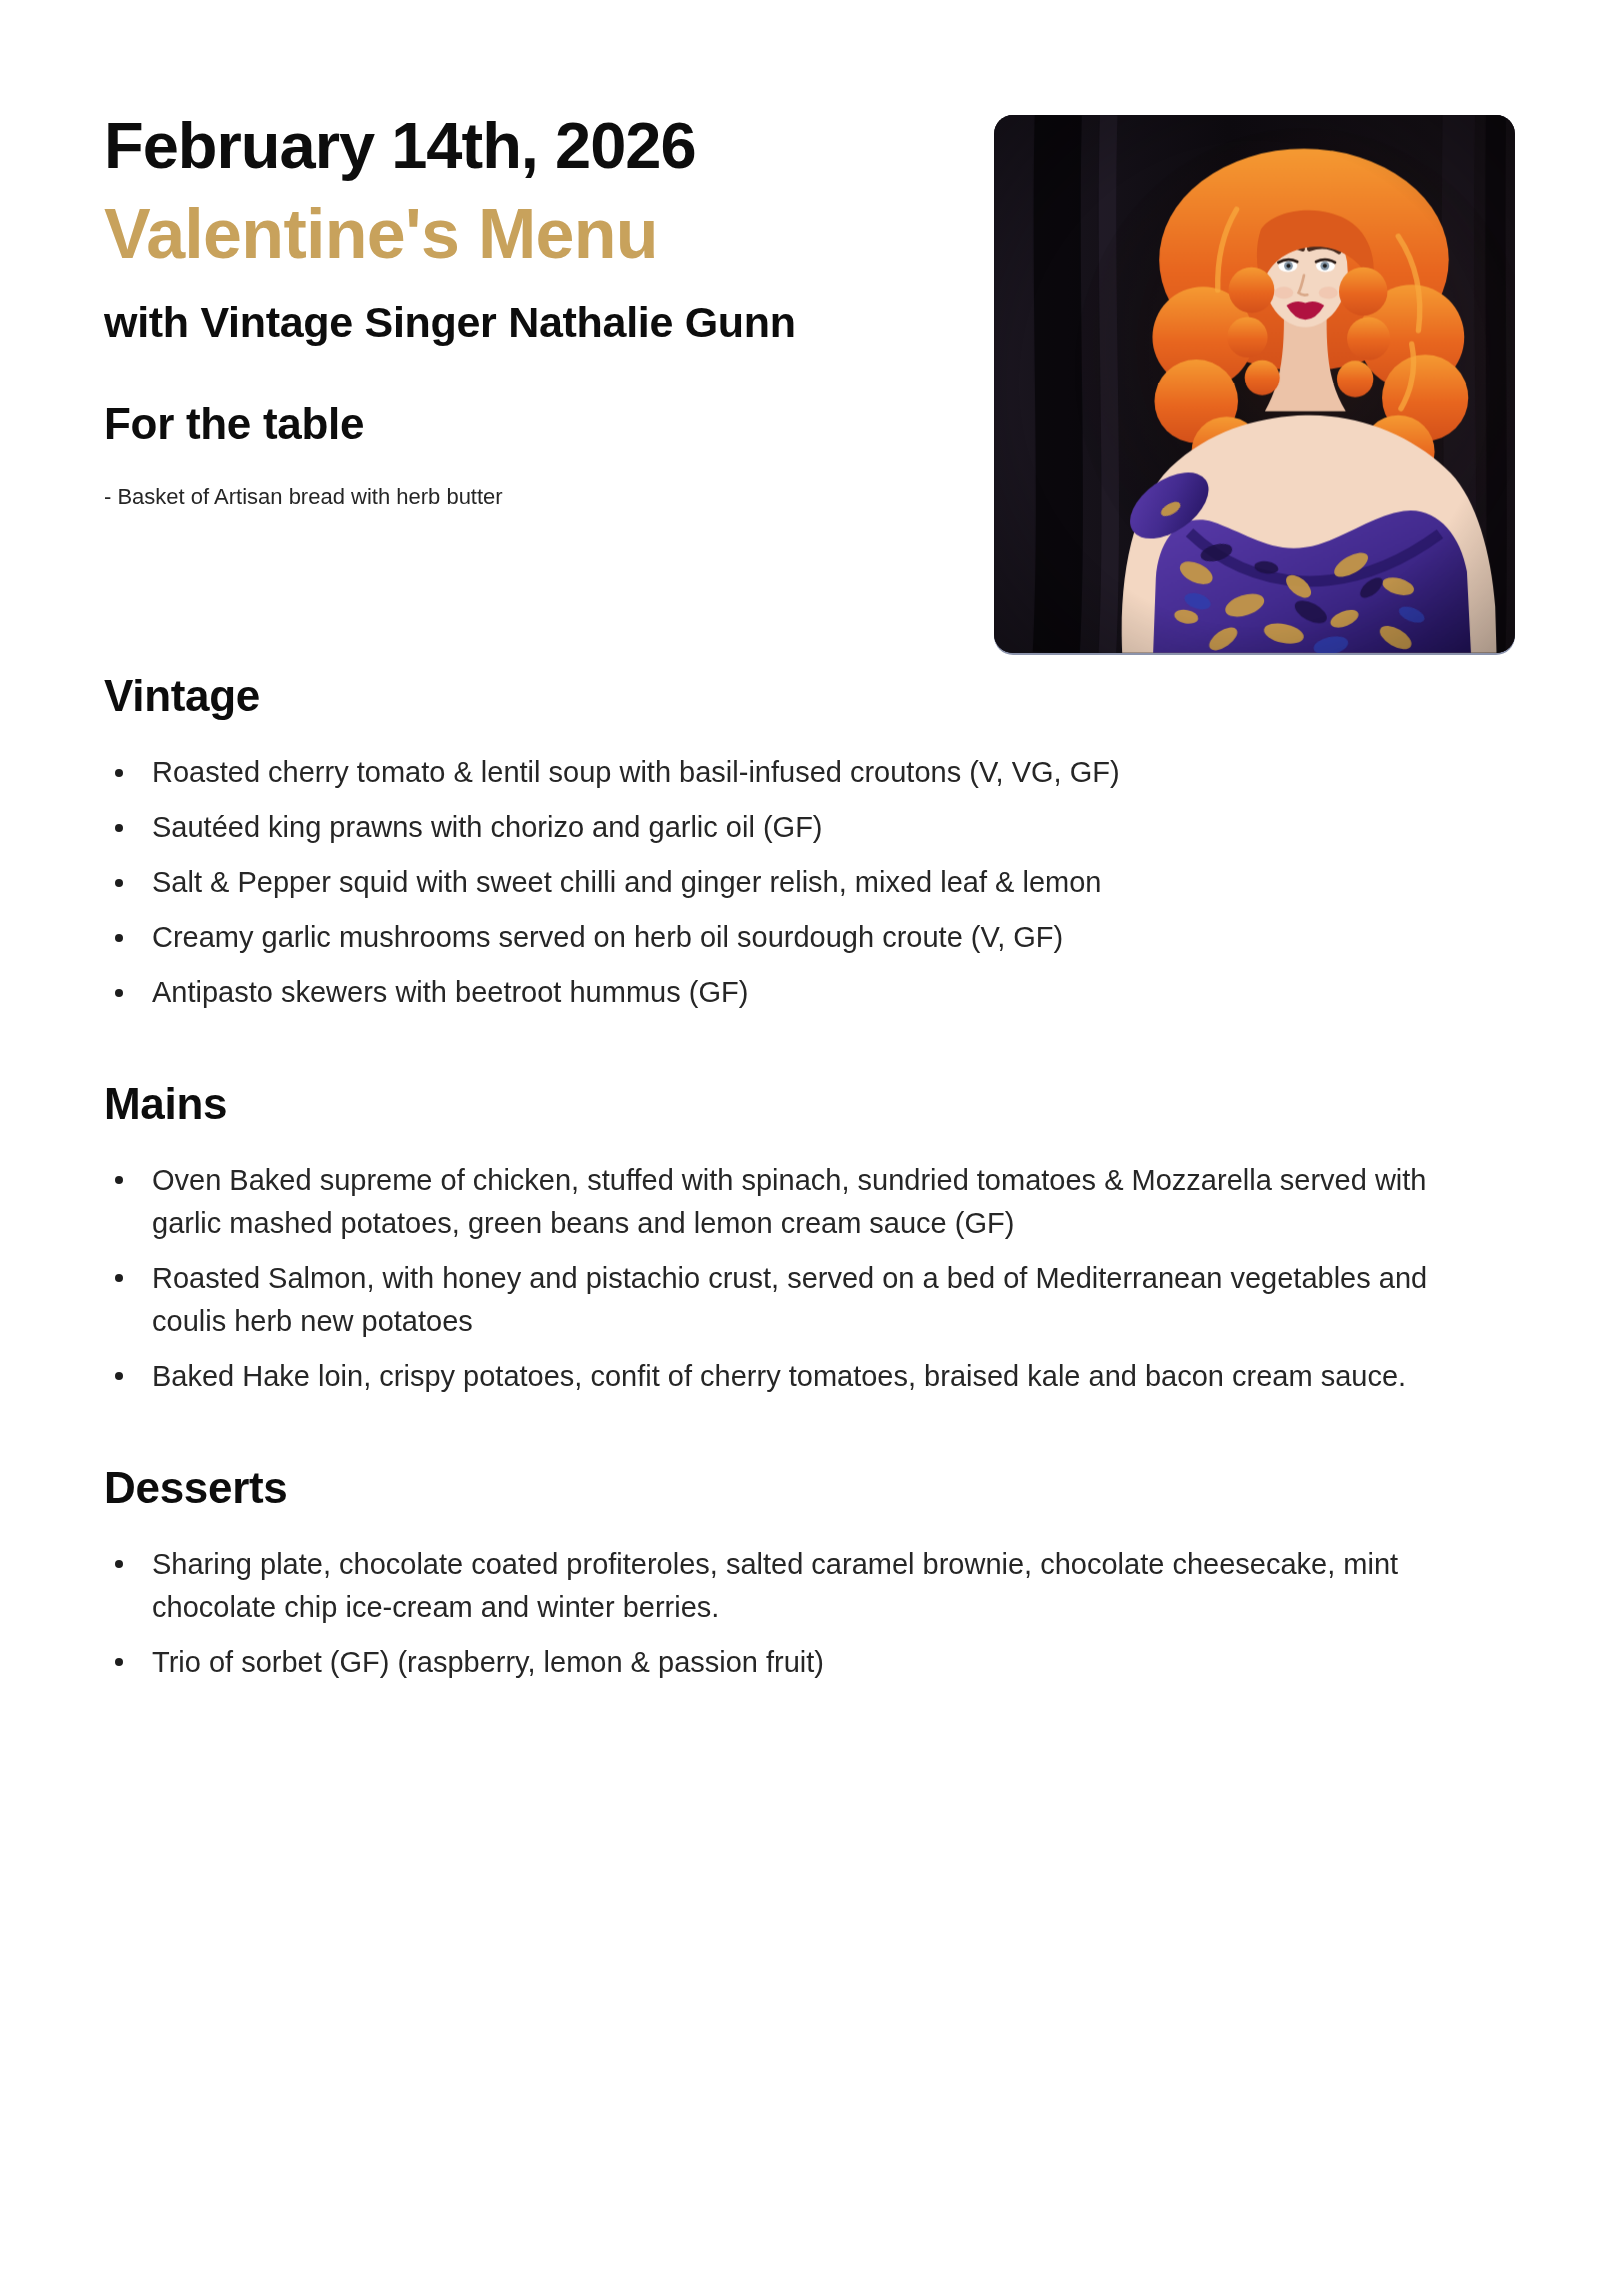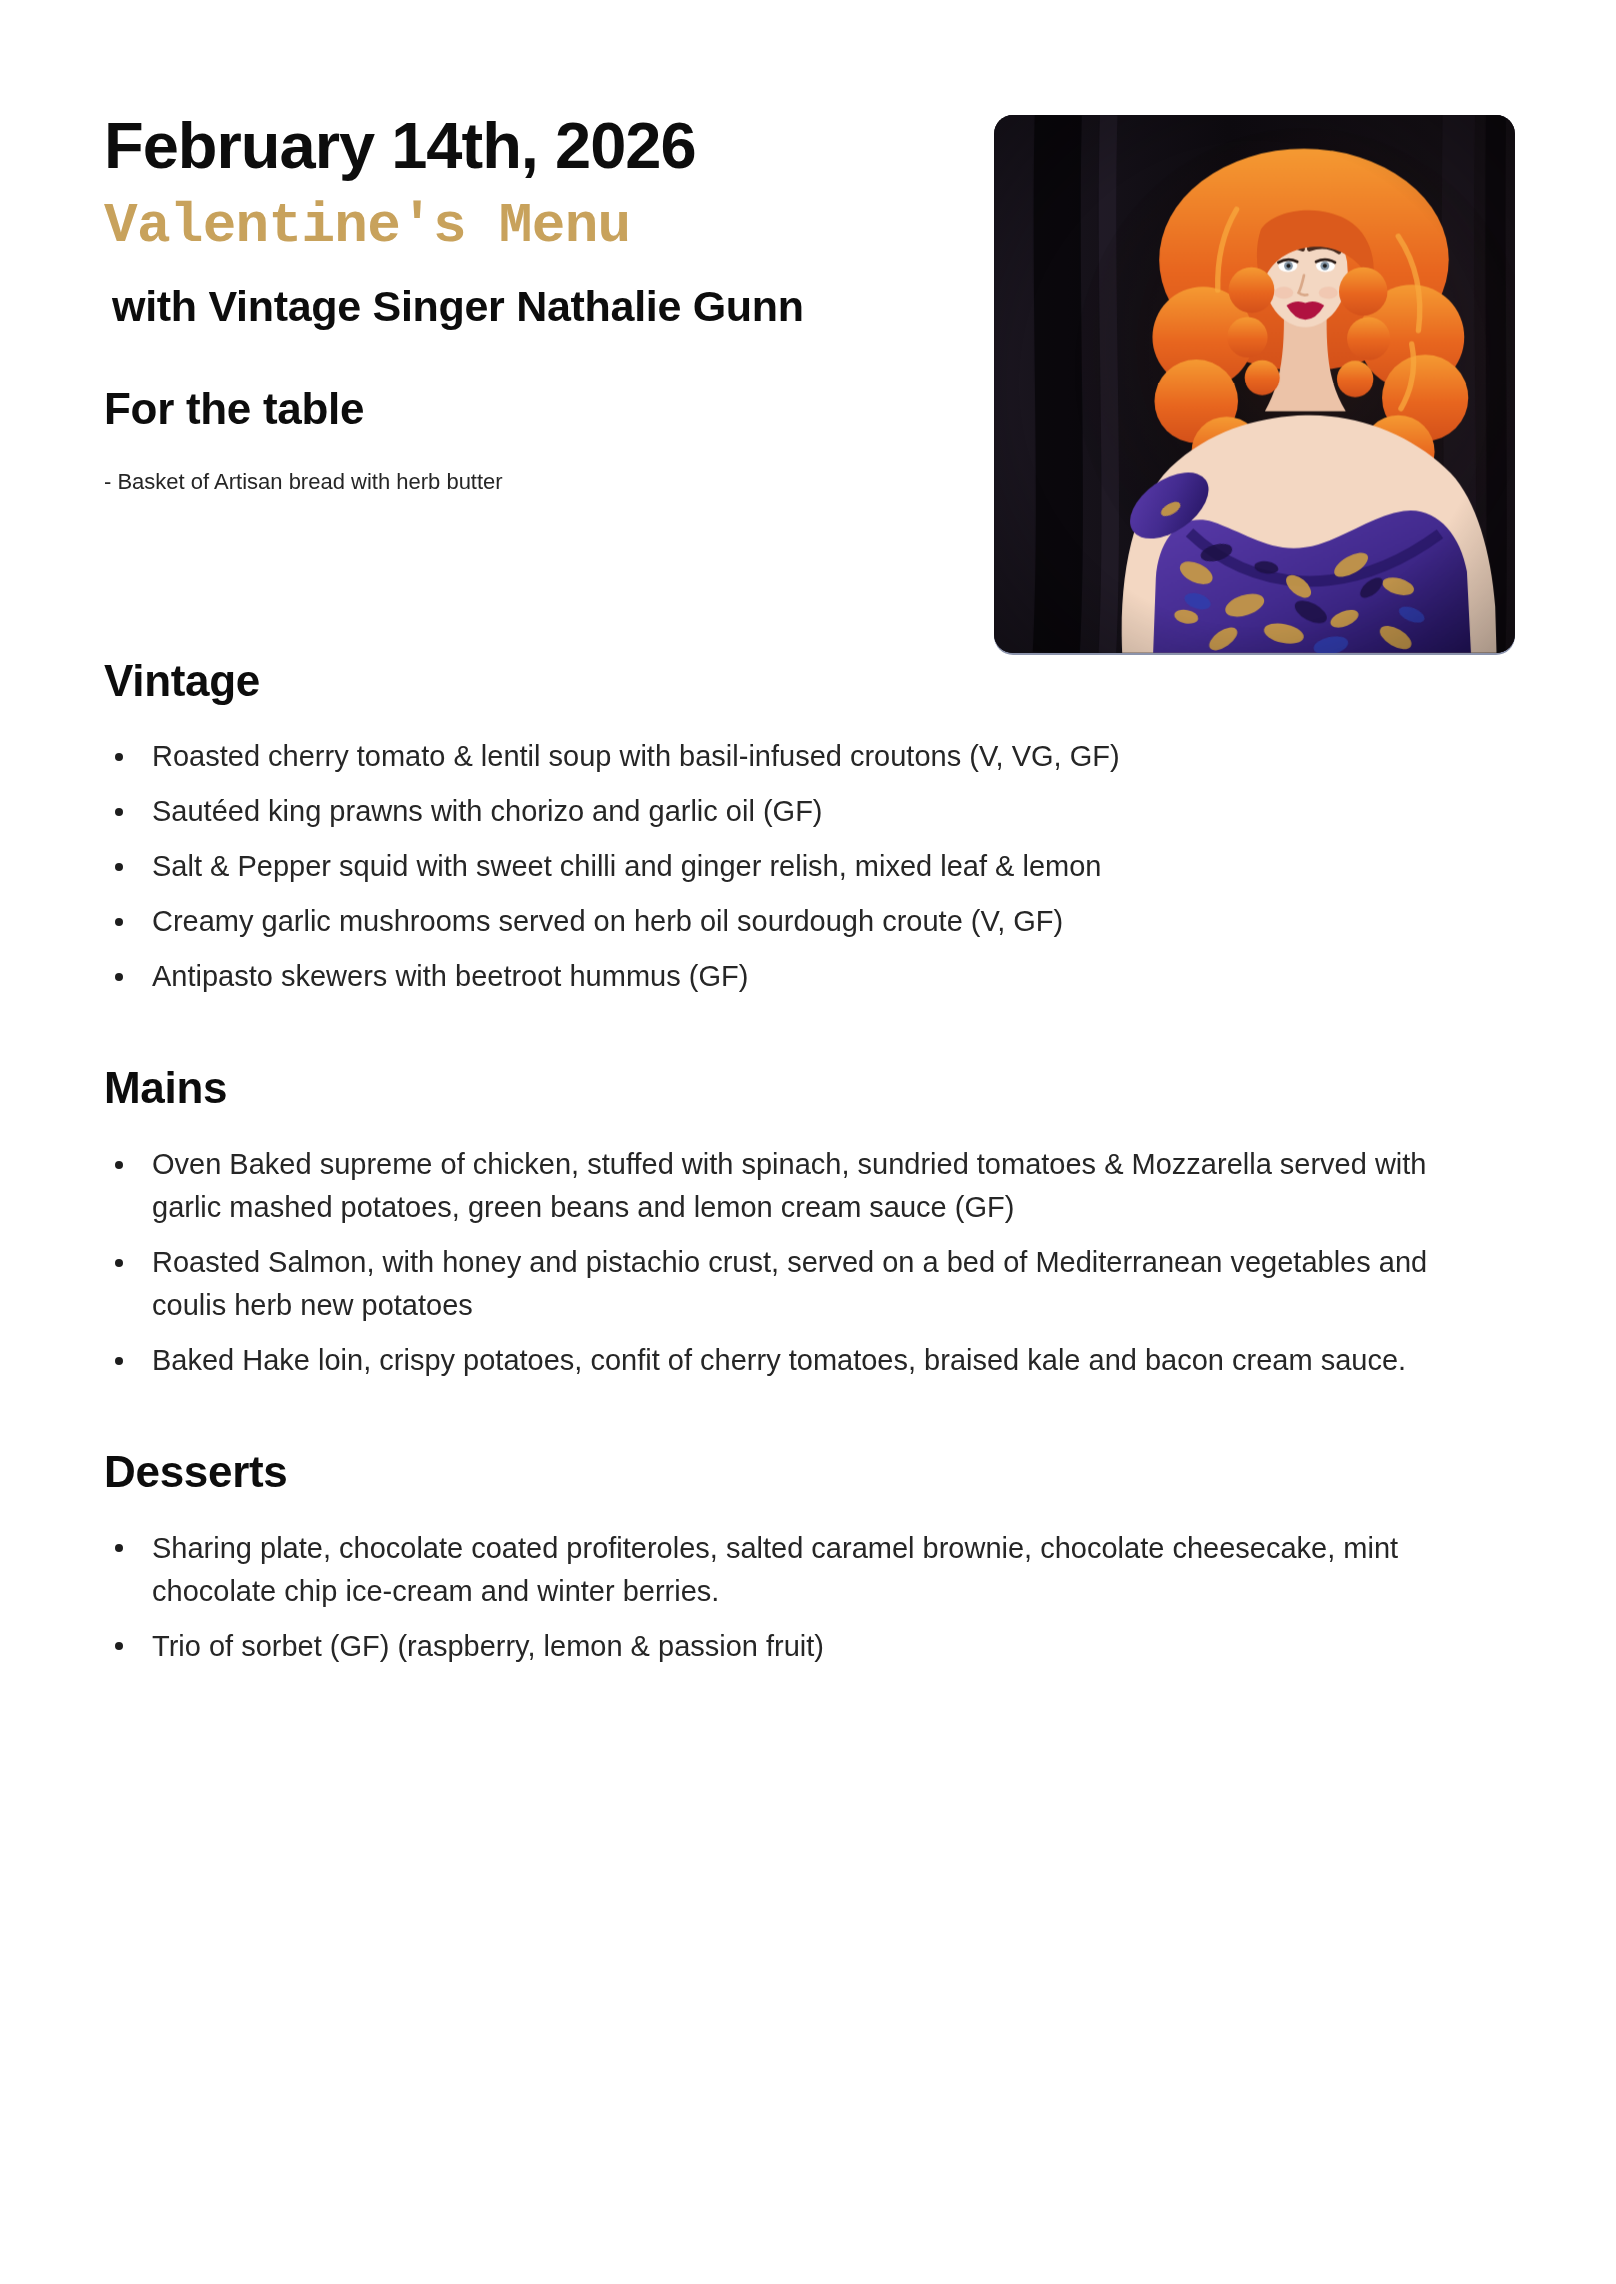--- a/index.html
+++ b/index.html
@@ -20,29 +20,28 @@
   .date-title {
     margin: 0;
     font-size: 65px;
     line-height: 1.18;
     font-weight: 700;
     letter-spacing: -1px;
     color: var(--color-heading-ink, #0d0d0d);
   }
   .main-title {
     margin: 10.8px 0 0 0;
-    font-size: 56px;
+    font-size: 70px;
     line-height: 1.12;
     font-weight: 700;
     letter-spacing: -0.7px;
     color: var(--color-accent-gold, #C8A25C);
-    font-family: Liberation Mono, monospace;
   }
   .subtitle {
-    margin: 23px 0 0 8px;
+    margin: 23px 0 0 0;
     font-size: 43px;
     line-height: 1.2;
     font-weight: 700;
     letter-spacing: -0.3px;
     color: var(--color-heading-ink, #0d0d0d);
   }
   h3.section-heading {
     font-size: 44px;
     line-height: 1.2;
     font-weight: 700;

